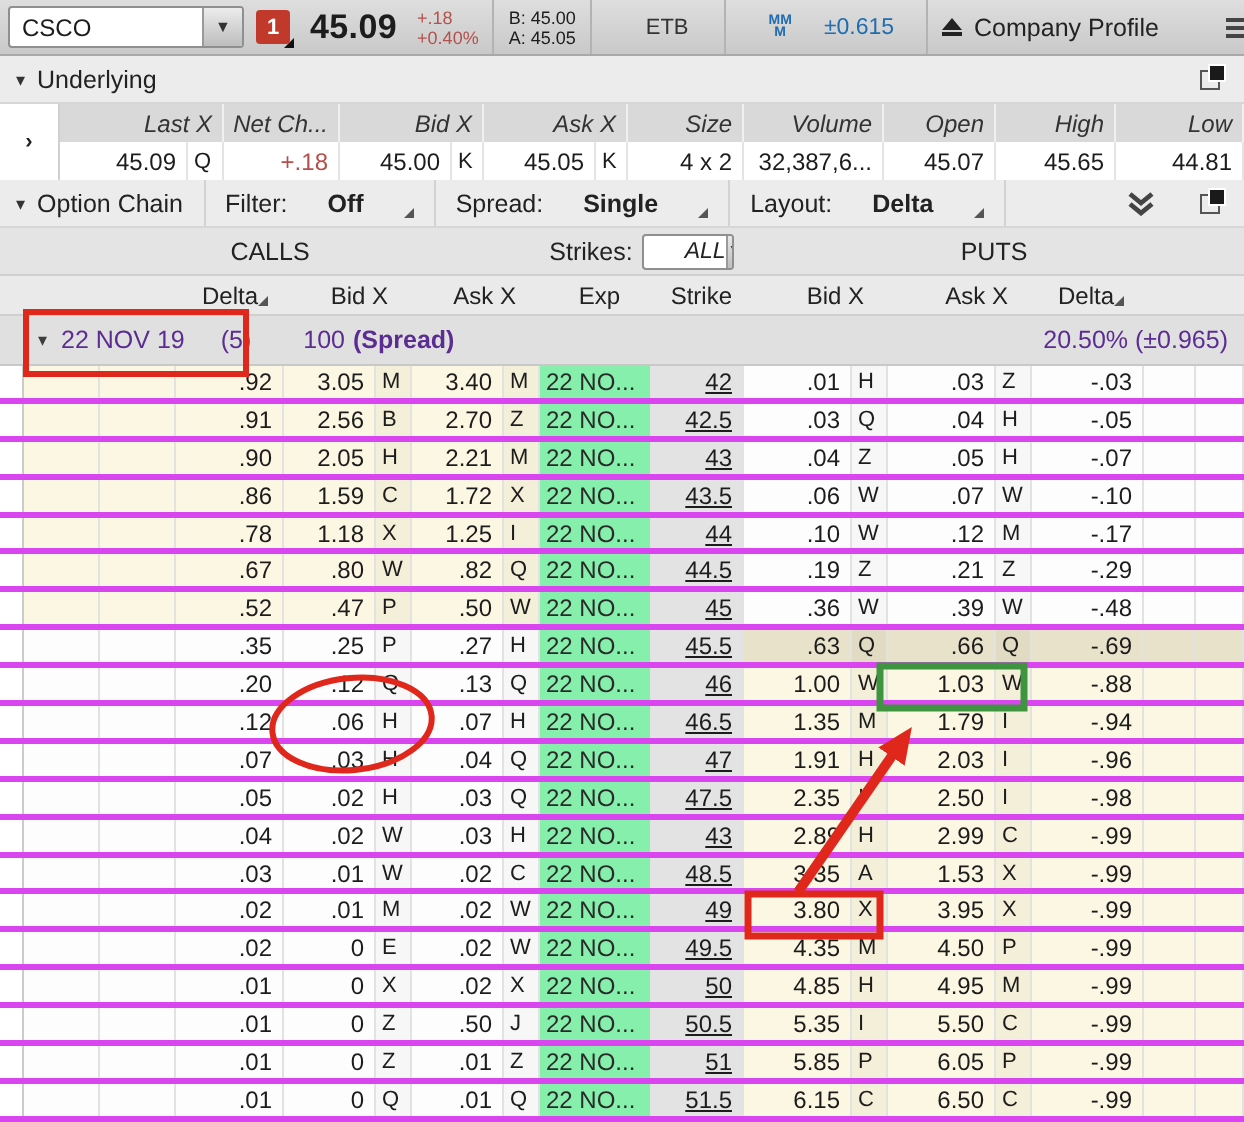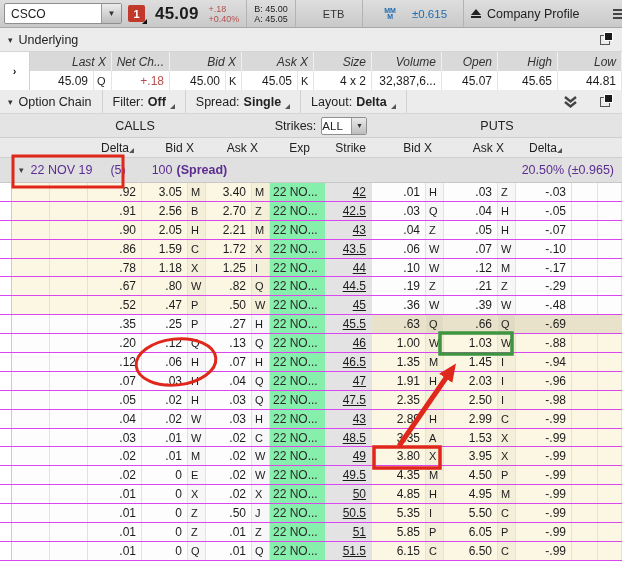--- a/index.html
+++ b/index.html
@@ -55,35 +55,35 @@
               font-size:11px; color:#222; }
   .u-h { background:#d9d9d9; color:#333; display:flex; align-items:center;
          justify-content:flex-end; padding-right:5px; border-right:1px solid #f0f0f0;
          white-space:nowrap; overflow:hidden;font-style:italic; }
   .u-v { background:#fff; display:flex; align-items:center; justify-content:flex-end;
          padding-right:5px; border-right:1px solid #e4e4e4; white-space:nowrap; overflow:hidden; }
   .u-v.lt { justify-content:flex-start; padding-left:3px; font-size:11px; }
   .u-v.red { color:#b4504c; }
 
   
-  .chip { display:flex; align-items:center; height:100%; padding:0 10px; gap:4px;
+  .chip { display:flex; align-items:center; height:100%; padding:0 10px; gap:20px;
           border-right:1px solid #d2d2d2; }
   .chip:first-of-type { border-left:1px solid #d2d2d2; margin-left:10px; }
   .chip b { font-weight:bold; }
   .corner { width:0; height:0; border-bottom:5px solid #555; border-left:5px solid transparent;
             align-self:flex-end; margin-bottom:4px; }
 
   .oc-group { display:flex; height:24px; background:#e4e4e4; border-bottom:1px solid #cfcfcf;
               font-size:12.5px; color:#222; align-items:center; }
   .g-left { width:270px; text-align:center; }
   .g-mid { width:102px; display:flex; align-items:center; justify-content:center; gap:5px; }
   .g-right { width:250px; text-align:center; }
   .strikes-box { display:flex; align-items:center; width:46px; height:18px; background:#fff;
                  border:1px solid #8f8f8f; border-radius:2px; overflow:hidden; }
-  .strikes-box .val { flex:1; font-size:11.5px; padding-left:0; }
+  .strikes-box .val { flex:1; font-size:11.5px; padding-left:20px;font-style:italic; }
   .strikes-box .dd { width:15px; height:100%; background:linear-gradient(#e9e9e9,#bdbdbd);
                      border-left:1px solid #9a9a9a; font-size:7px; display:flex;
                      align-items:center; justify-content:center; color:#333; }
 
   :root { --cols:12px 38px 38px 54px 46px 18px 46px 18px 56px 46px 54px 18px 54px 18px 56px 26px 24px; }
   .oc-head { display:grid; grid-template-columns:var(--cols); height:20px; background:#eaeaea;
              border-bottom:1px solid #cfcfcf; font-size:12px; color:#222; }
   .hcell { display:flex; align-items:center; justify-content:flex-end; padding-right:12px;
            white-space:nowrap; }
   .h-cdel{grid-column:4; padding-right:8px;} .h-cbid{grid-column:5/span 2;}
@@ -95,21 +95,21 @@
              align-items:center; color:#5c2d91; font-size:12.5px; }
   .exp-row .chevp { font-size:9px; margin:0 7px 0 19px; color:#3d3d3d; }
   .exp-row .cnt { margin-left:18px; }
   .exp-row .mult { margin-left:26px; }
   .exp-row .ser { font-weight:bold; margin-left:4px; }
   .exp-row .iv { margin-left:auto; margin-right:8px; }
 
   
   .oc-body { height:378px; overflow:hidden; background:#fdfdfd; }
   .ocrow { display:grid; grid-template-columns:var(--cols); height:18.9px;
-           border-bottom:1px solid #d946ef; font-size:12px; }
+           border-bottom:3px solid #d946ef; font-size:12px; }
   .cell { display:flex; align-items:center; border-right:1px solid #e2e2e2;
           white-space:nowrap; overflow:hidden; background:#fdfdfd; }
   .cell.num { justify-content:flex-end; padding-right:5px; }
   .cell.x { padding-left:3px; font-size:11px; background:#f7f7f7; }
   .cell.g { background:#fff; border-right:1px solid #cbcbcb; }
   .cell.expc { background:#86efac; padding-left:3px; color:#2a2a2a; }
   .cell.strikec { background:#e3e3e3;text-decoration:underline; }
   .ocrow.call-itm .cs { background:#fbf7e2; }
   .ocrow.call-itm .cs.x { background:#f3efd8; }
   .ocrow.put-itm .ps { background:#fbf7e2; }
@@ -448,21 +448,21 @@
         <span class="cell e cs"></span>
         <span class="cell num cs">.12</span>
         <span class="cell num cs">.06</span>
         <span class="cell x cs">H</span>
         <span class="cell num cs">.07</span>
         <span class="cell x cs">H</span>
         <span class="cell expc">22 NO...</span>
         <span class="cell num strikec">46.5</span>
         <span class="cell num ps">1.35</span>
         <span class="cell x ps">M</span>
-        <span class="cell num ps">1.45</span>
+        <span class="cell num ps">1.79</span>
         <span class="cell x ps">I</span>
         <span class="cell num ps">-.94</span>
         <span class="cell e ps"></span>
         <span class="cell e ps"></span>
       </div>
       <div class="ocrow put-itm">
         <span class="cell g"></span>
         <span class="cell e cs"></span>
         <span class="cell e cs"></span>
         <span class="cell num cs">.07</span>

